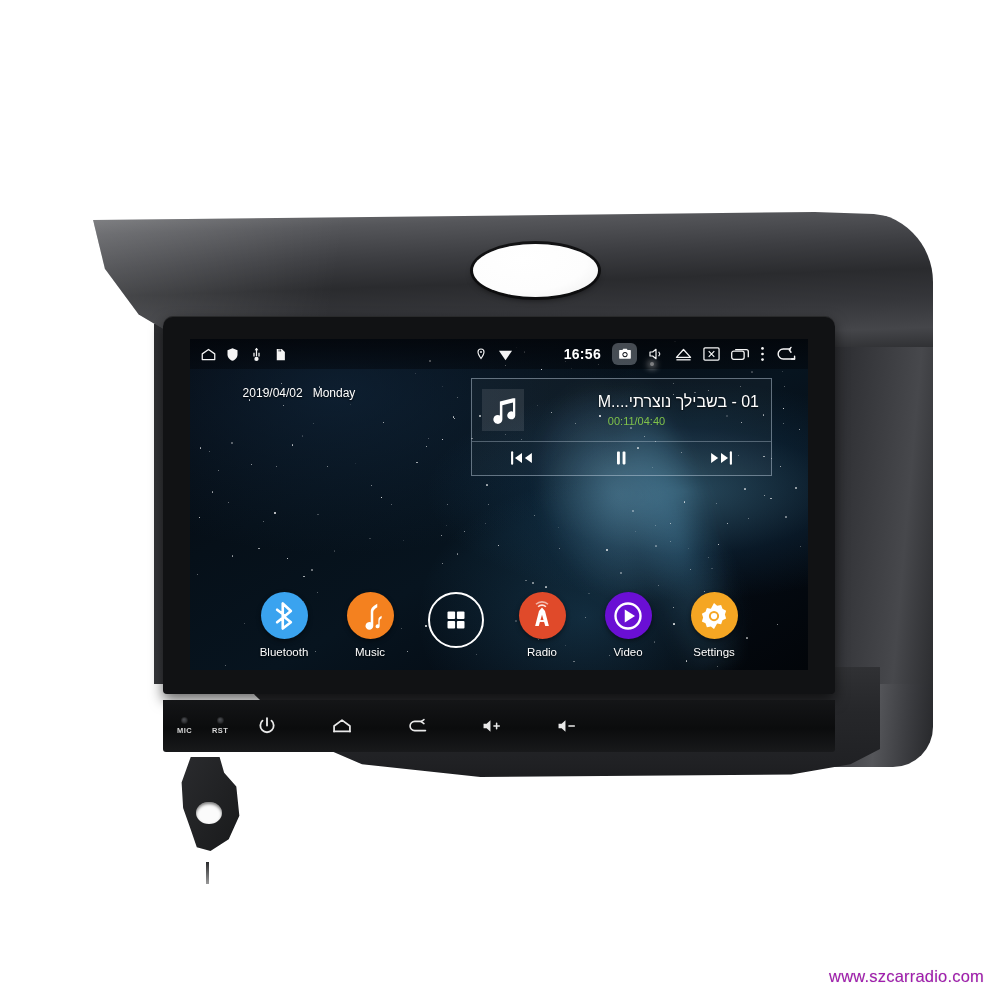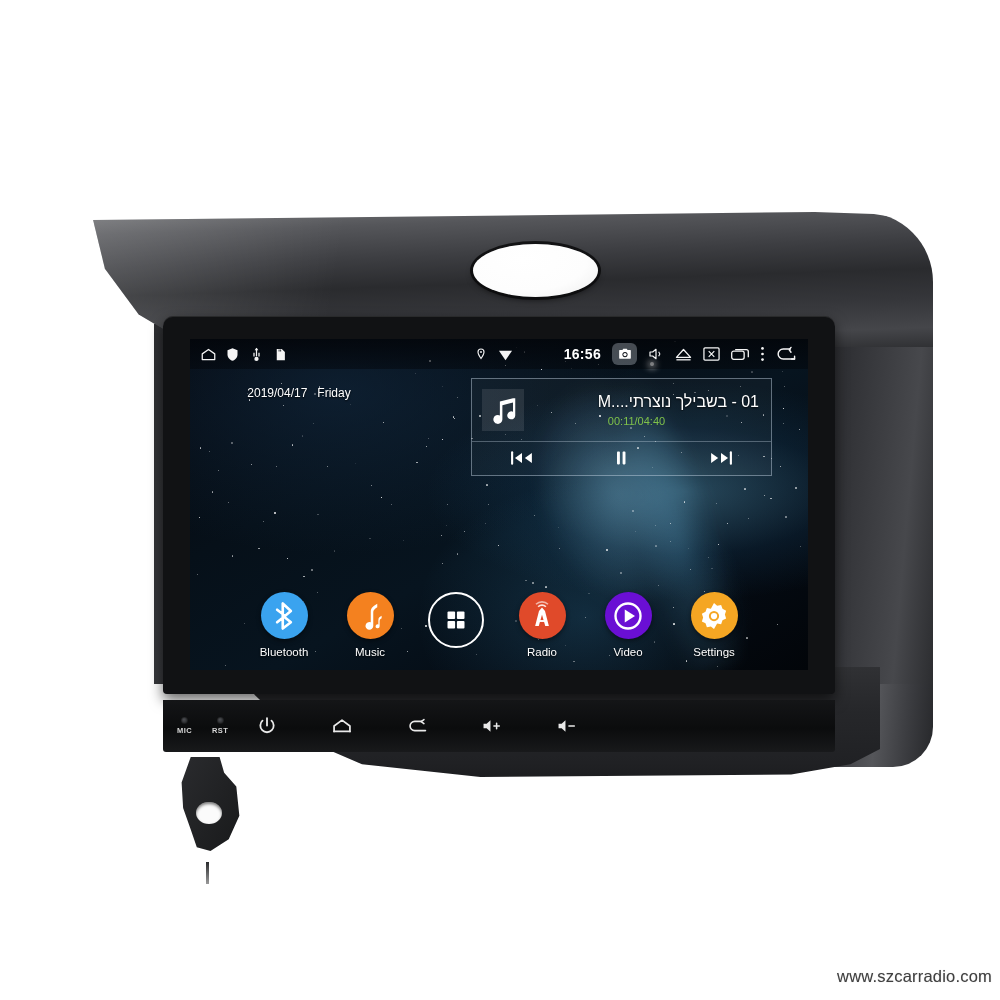--- a/index.html
+++ b/index.html
@@ -212,22 +212,22 @@
     background:radial-gradient(circle at 40% 35%,#4e5054,#1a1b1d);
     box-shadow:inset 0 0 2px #000;
     display:block;
   }
   .hw-dot span{font-size:7.5px;color:#d6d6d6;font-weight:bold;margin-top:2px;letter-spacing:.4px;}
   .hw-keys{display:flex;align-items:center;gap:49px;margin-left:26px;}
   .hw-key{width:26px;height:26px;display:flex;align-items:center;justify-content:center;}
   .hw-key svg{width:20px;height:20px;display:block;}
 
   .watermark{
-    position:absolute;right:8px;bottom:14px;
-    color:#404040;font-size:16.5px;letter-spacing:.2px;
+    position:absolute;right:16px;bottom:14px;
+    color:#a21caf;font-size:16.5px;letter-spacing:.2px;
     text-shadow:0 0 1px rgba(190,190,190,.9);
   }
 </style>
 </head>
 <body>
 
 <div id="stage">
 
   <div class="housing">
     <div class="right-edge"></div>
@@ -491,22 +491,22 @@
                 <path d="M26 17 H10 A7 7 0 0110 3 H20" fill="none" stroke="#fff" stroke-width="2" stroke-linecap="round"></path>
                 <path d="M26 17 H22 M26 17 V13" fill="none" stroke="#fff" stroke-width="2" stroke-linecap="round"></path>
                 <path d="M22 6.5 L19.5 3 L22 -0.2" fill="none" stroke="#fff" stroke-width="2" stroke-linecap="round" stroke-linejoin="round" transform="translate(-1,1)"></path>
               </svg>
           </span>
         </div>
       </div>
 
       <div class="clockw">
         <div class="clock-sub">
-          <span>2019/04/17</span>
-          <span>Friday</span>
+          <span>2019/04/02</span>
+          <span>Monday</span>
         </div>
       </div>
 
       <div class="musicw">
         <div class="mw-top">
           <div class="mw-art">
             <svg viewBox="0 0 24 24">
                 <path d="M20 2.5 L9.5 5.2 V16.3 a3.6 3.6 0 10 2 3.2 V8.1 l8.5-2.1 V13.4 a3.2 3.2 0 101.8 2.9 V2.5z" fill="#fff"></path>
               </svg>
           </div>

